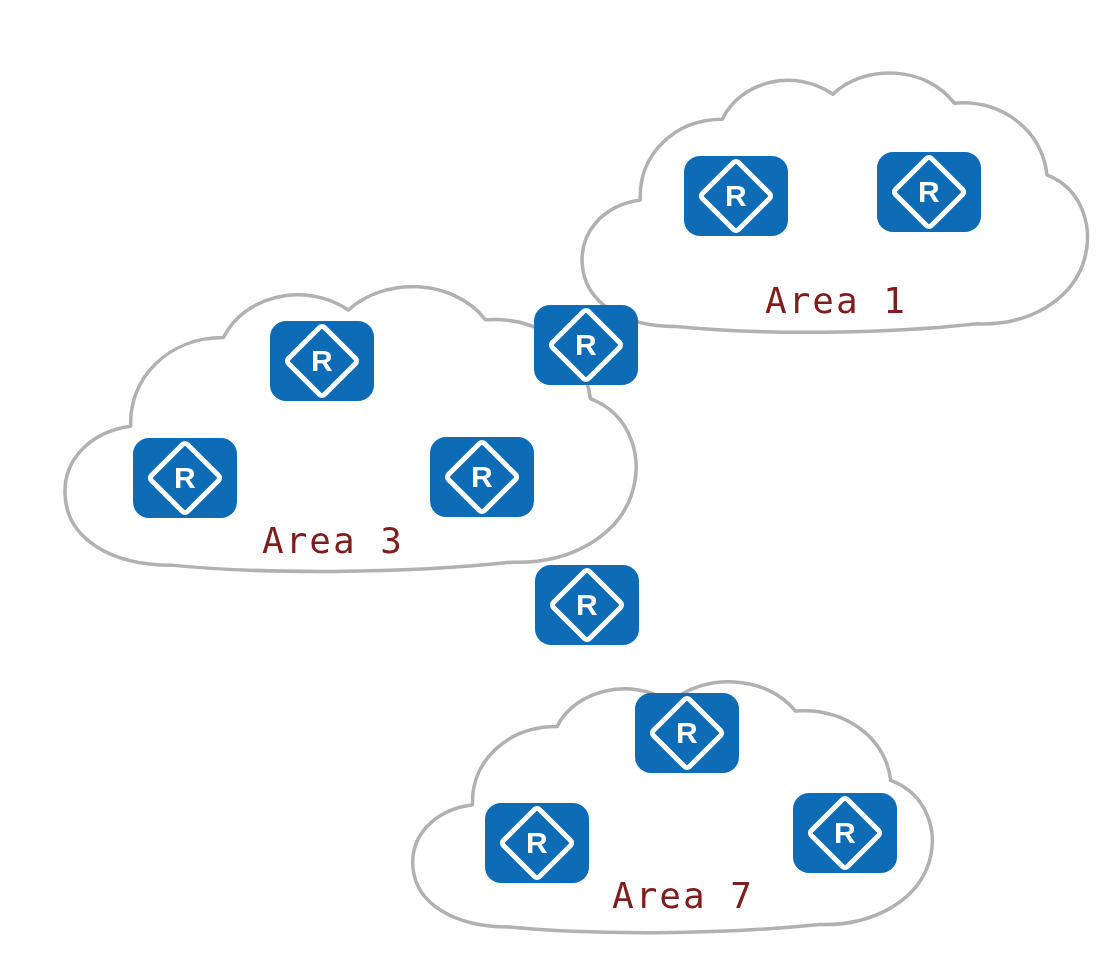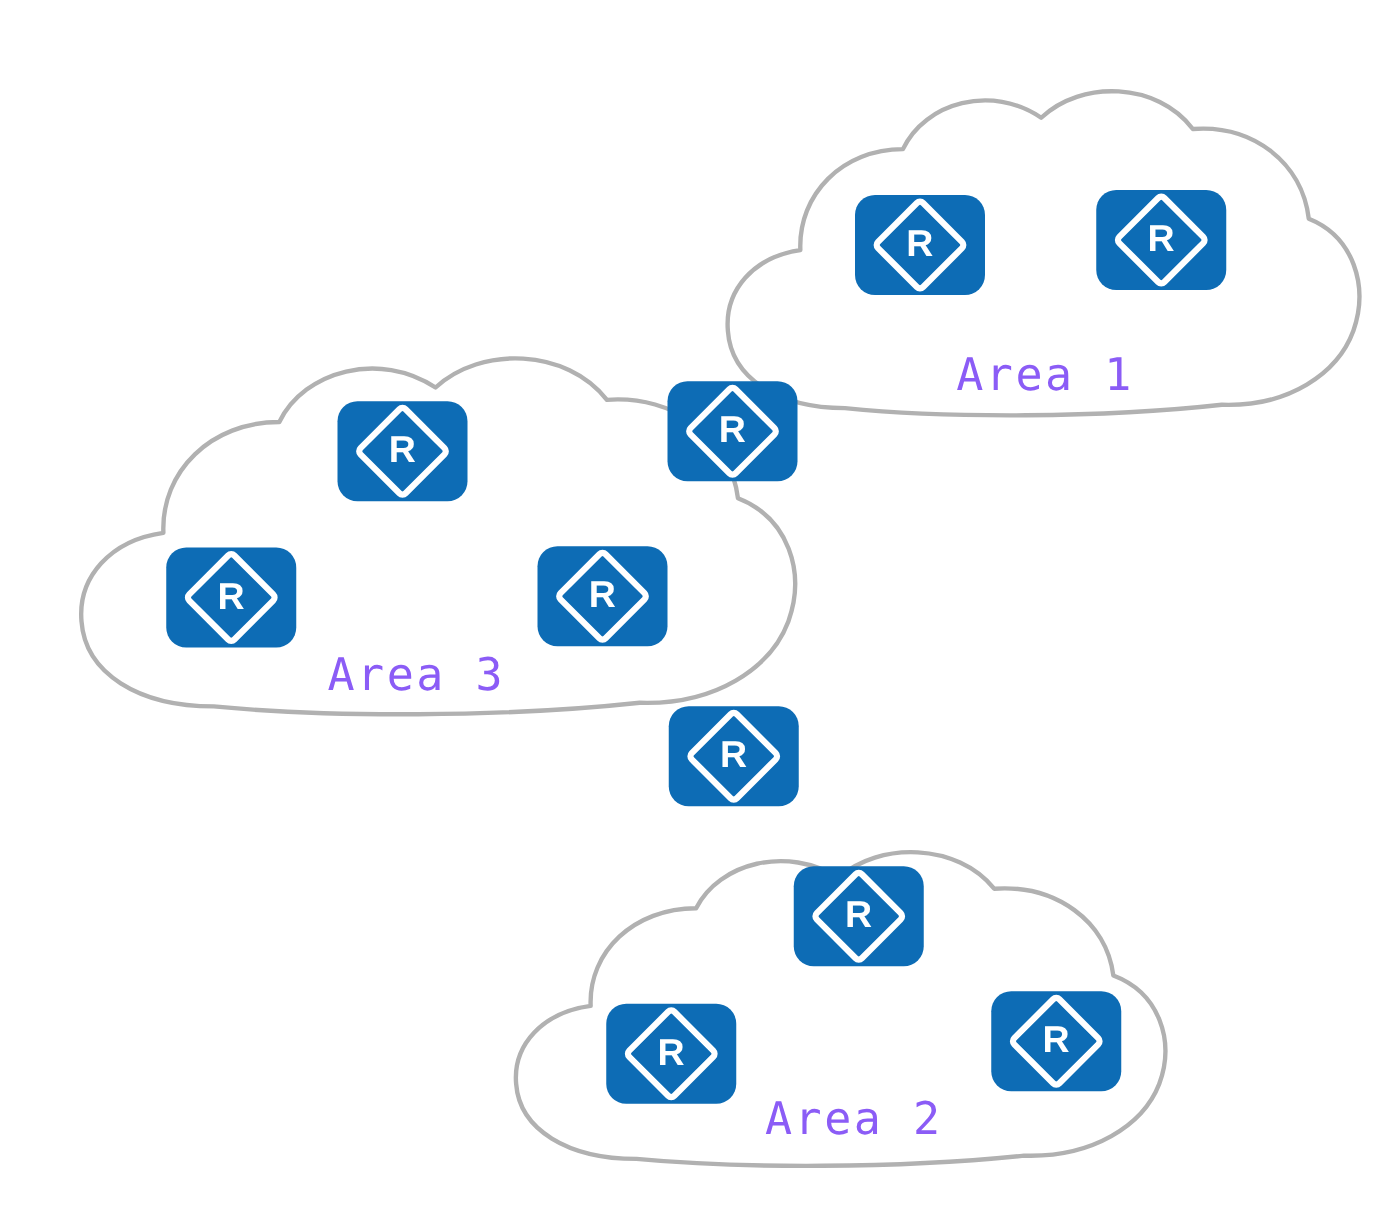--- a/index.html
+++ b/index.html
@@ -55,21 +55,21 @@
     font-size: 30px;
     line-height: 1;
     font-family: "Liberation Sans", sans-serif;
     user-select: none;
   }
   .area-label {
     position: absolute;
     font-family: "DejaVu Sans Mono", "Liberation Mono", monospace;
     font-size: 36px;
     letter-spacing: 2px;
-    color: #8b5cf6;
+    color: #7f1d1d;
     white-space: nowrap;
   }
 </style>
 </head>
 <body>
 
 <div class="canvas">
 
   <svg class="clouds" width="1108" height="977" viewBox="0 0 1108 977">
 
@@ -163,15 +163,15 @@
     </div>
   </div>
   <div class="router" style="left:793px; top:793px;">
     <div class="diamond">
       <span class="glyph">R</span>
     </div>
   </div>
 
   <div class="area-label" style="left:262px; top:520px;">Area 3</div>
   <div class="area-label" style="left:765px; top:280px;">Area 1</div>
-  <div class="area-label" style="left:612px; top:875px;">Area 2</div>
+  <div class="area-label" style="left:612px; top:875px;">Area 7</div>
 
 </div>
 
 </body></html>

